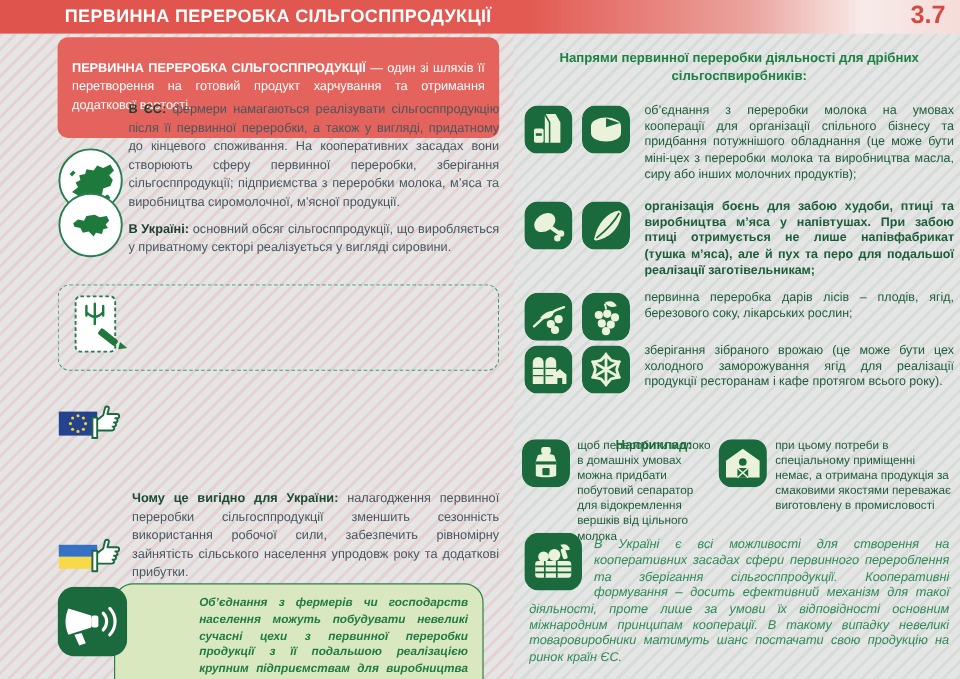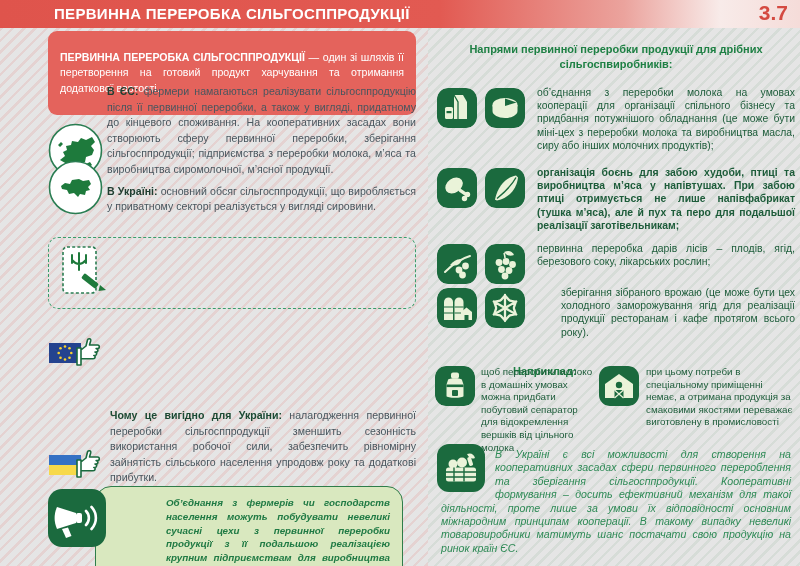--- a/index.html
+++ b/index.html
@@ -44,21 +44,21 @@
 
   
   [data-name="directions-heading"]{position:absolute;left:437px;top:42px;width:358px;margin:0;
     font-size:11px;font-weight:bold;color:#1e8044;text-align:center;line-height:15px;}
   .ritem{position:absolute;left:437px;width:358px;display:flex;align-items:flex-start;}
   .iconpair{flex:0 0 100px;display:flex;gap:8px;padding-top:2px;}
   .ritem p{margin:0;flex:1;font-size:10.4px;line-height:13.2px;color:#1d5c3a;text-align:justify;}
   [data-name="direction-item-milk"]{top:86px;}
   [data-name="direction-item-meat"]{top:166px;font-weight:bold;}
   [data-name="direction-item-forest"]{top:242px;}
-  [data-name="direction-item-storage"]{top:286px;gap:24px;}
+  [data-name="direction-item-storage"]{top:286px;}
   [data-name="example-label"]{position:absolute;left:497px;top:349px;margin:16px;font-size:11px;font-weight:bold;color:#1e8044;}
   .exrow{position:absolute;top:366px;display:flex;gap:6px;align-items:flex-start;}
   [data-name="example-left"]{left:435px;width:162px;}
   [data-name="example-right"]{left:598px;width:198px;}
   .exrow p{margin:0;flex:1;font-size:9.8px;line-height:12.6px;color:#1d5c3a;}
   [data-name="conclusion-note"]{position:absolute;left:437px;top:444px;width:358px;}
   [data-name="conclusion-note"] p{margin:4px;font-size:10.6px;line-height:13.4px;font-style:italic;color:#2e8a56;text-align:justify;}
   [data-name="harvest-crate-icon"]{float:left;margin:0 10px 3px 0;}
   .sq{border-radius:11px;}
 </style>
@@ -142,21 +142,21 @@
       </div>
       <svg width="58" height="58" viewBox="0 0 58 58" data-name="megaphone-icon">
         <rect width="58" height="58" rx="14" fill="#1b6a3e"></rect>
         <path fill="#ffffff" d="M9 18 L28 24 v10 L9 40 c-3.2 -7.3 -3.2 -14.7 0 -22 z"></path>
         <rect x="28" y="24" width="6" height="10" rx="2" fill="#ffffff"></rect>
         <path fill="#ffffff" d="M14 40 l4 9 5.5 -2 -3.5 -8.5 z"></path>
         <path d="M38 22 a10 10 0 0 1 0 14 M43.5 18 a16 16 0 0 1 0 22" stroke="#ffffff" stroke-width="2.6" fill="none" stroke-linecap="round"></path>
       </svg>
     </div>
 
-    <h2 data-name="directions-heading">Напрями первинної переробки продукції для дрібних сільгоспвиробників:</h2>
+    <h2 data-name="directions-heading">Напрями первинної переробки діяльності для дрібних сільгоспвиробників:</h2>
 
     <div class="ritem" data-name="direction-item-milk">
       <span class="iconpair">
         <svg class="sq" width="40" height="40" viewBox="0 0 40 40" data-name="milk-icon">
           <rect width="40" height="40" rx="11" fill="#1b6a3e"></rect>
           <path fill="#eaf3d9" d="M17 7 h9 l4 7 v17 h-13 z"></path>
           <path d="M17 7 l4 7 v17" stroke="#1b6a3e" stroke-width="1.3" fill="none"></path>
           <rect x="8" y="19" width="8" height="12" rx="1.5" fill="#eaf3d9"></rect>
           <rect x="9.5" y="23" width="5" height="2.2" fill="#1b6a3e"></rect>
         </svg>

